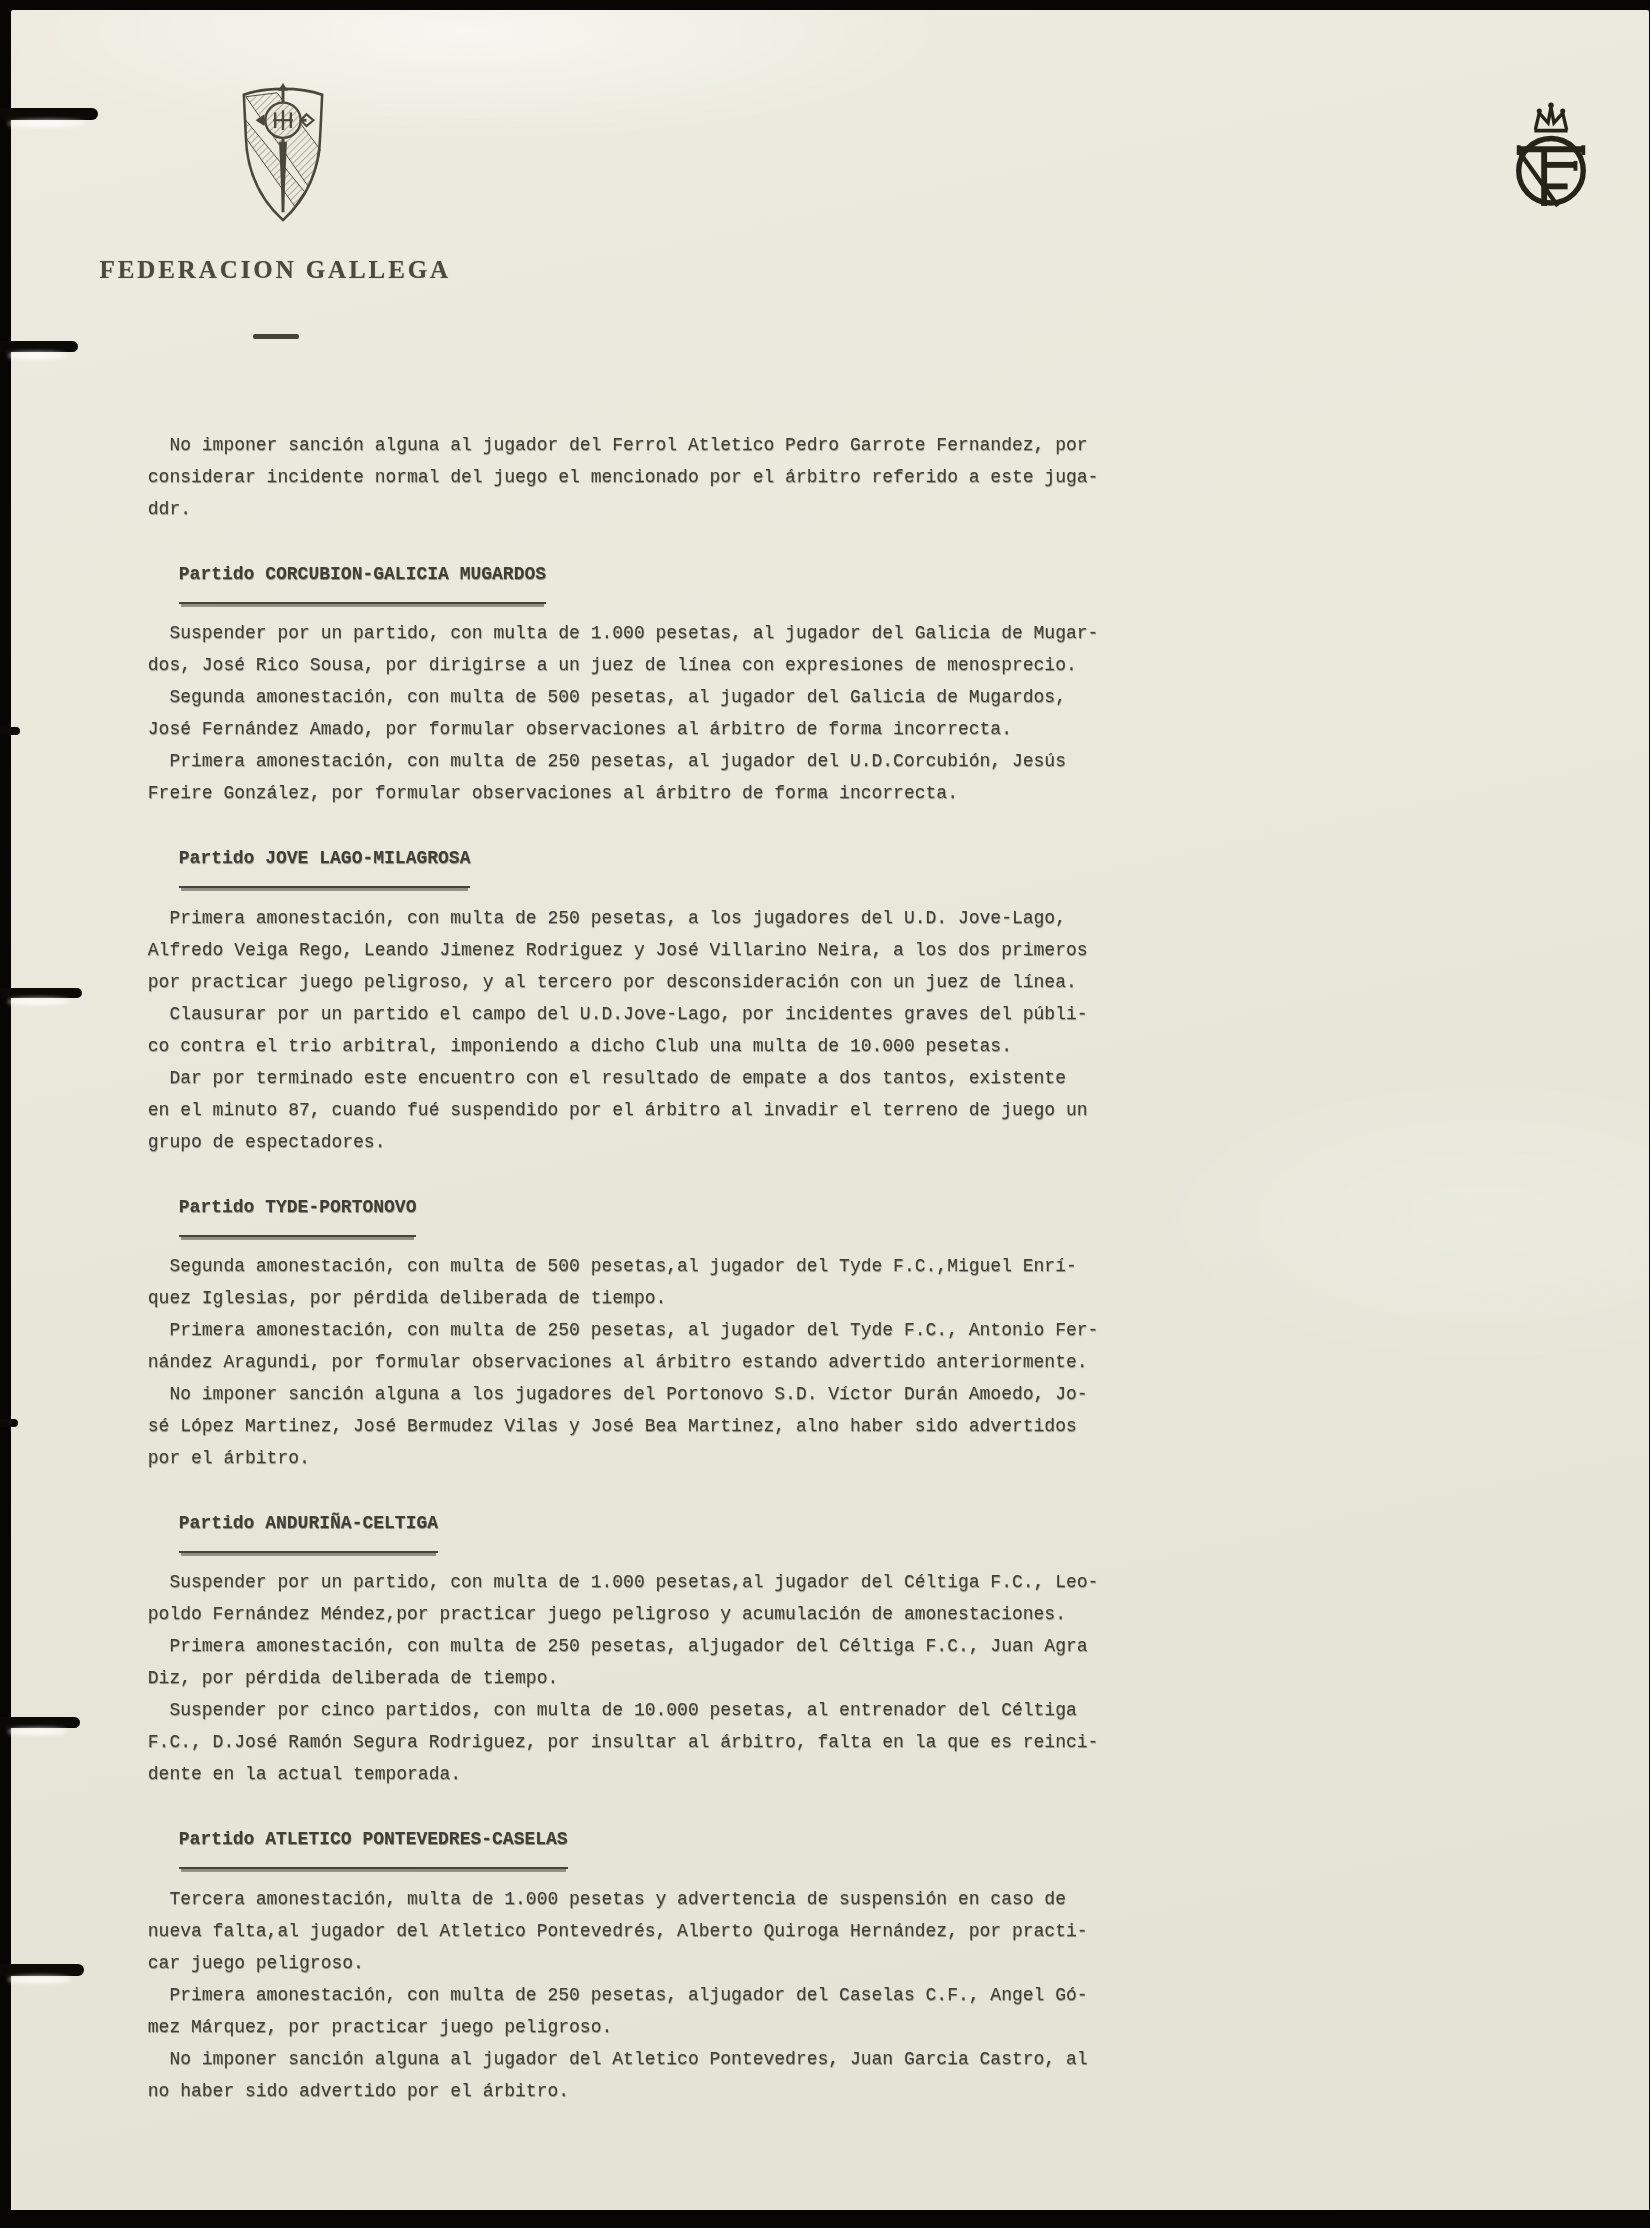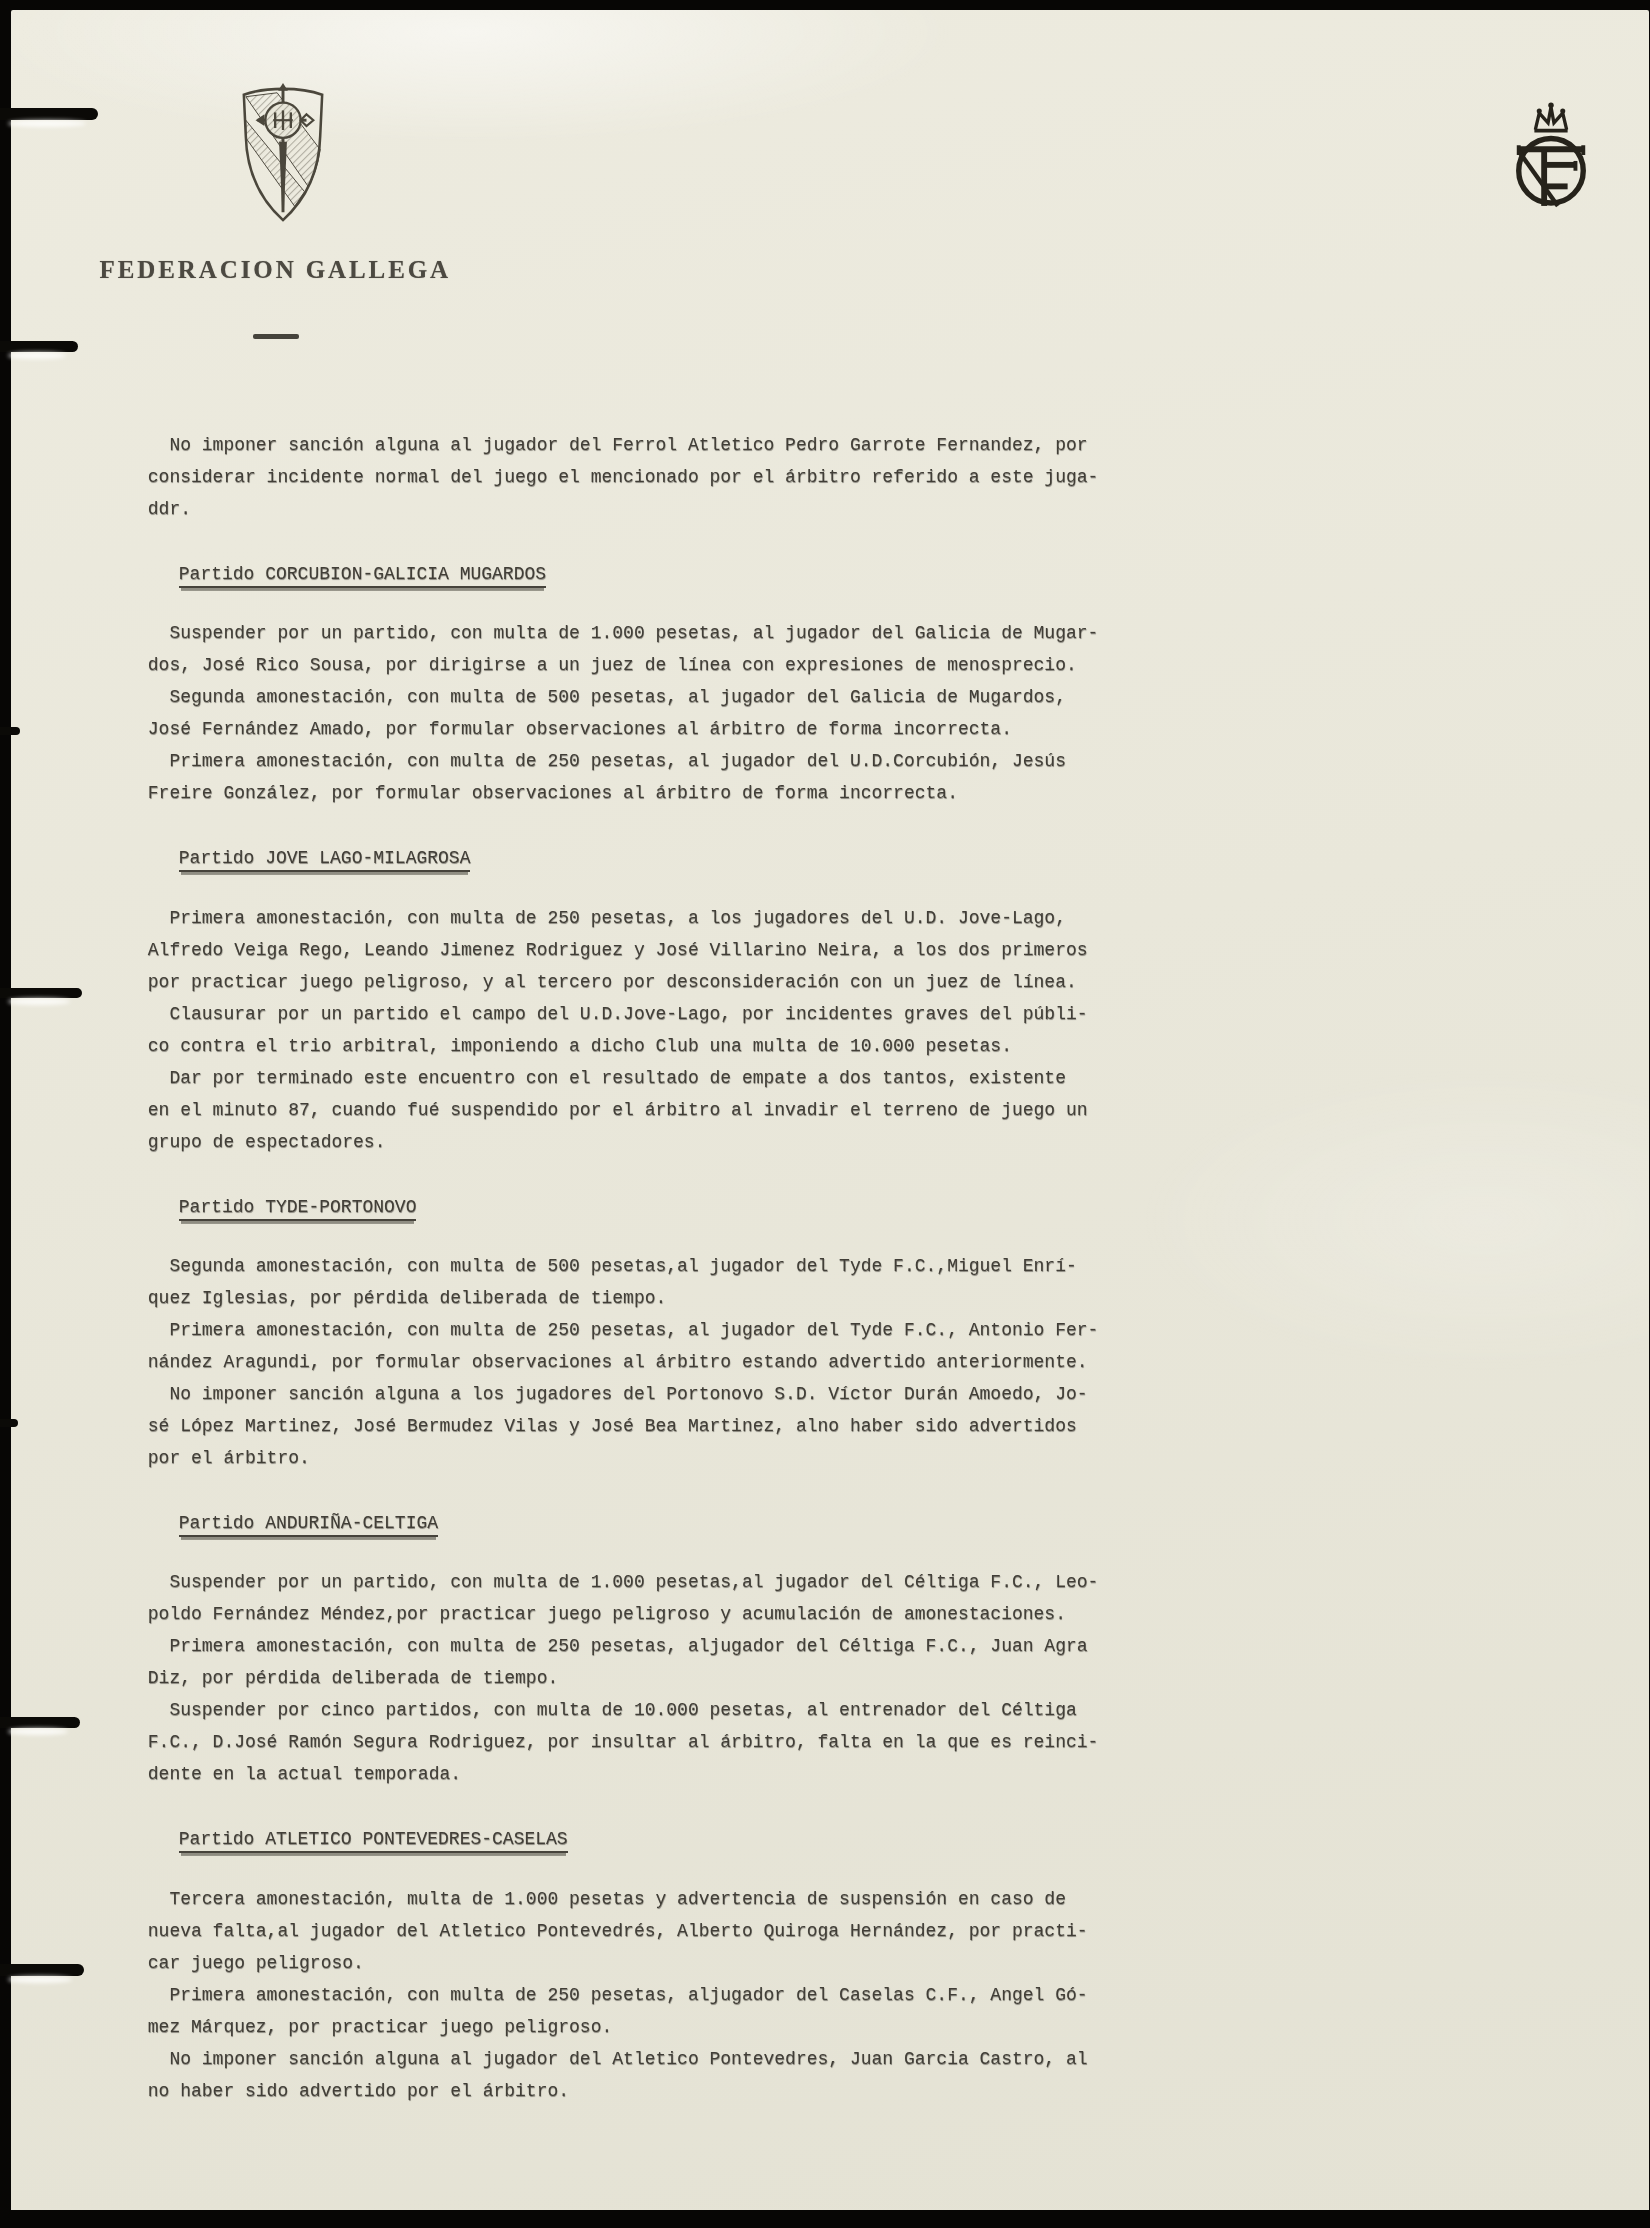--- a/index.html
+++ b/index.html
@@ -58,22 +58,23 @@
     font-size:18px;line-height:32px;
     color:#413e37;
     text-shadow:0.4px 0.6px 0.7px rgba(62,59,52,0.55);
     white-space:pre;
     margin-top:25px;
   }
   .tline{height:32px;}
   .sec-header{margin:33px 0 27.4px 31px;height:32px;}
   .sec-header .u{
     border-bottom:2.9px solid #46433b;
-    padding-bottom:2px;
+    padding-bottom:18px;
     box-shadow:0 4.9px 0 -2px rgba(70,67,59,0.55);
+    font-weight:bold;
   }
 </style>
 </head>
 <body>
 
 <div class="scan">
   <div class="paper">
 
     <svg class="shield" viewBox="0 0 96 148">
       <defs>

